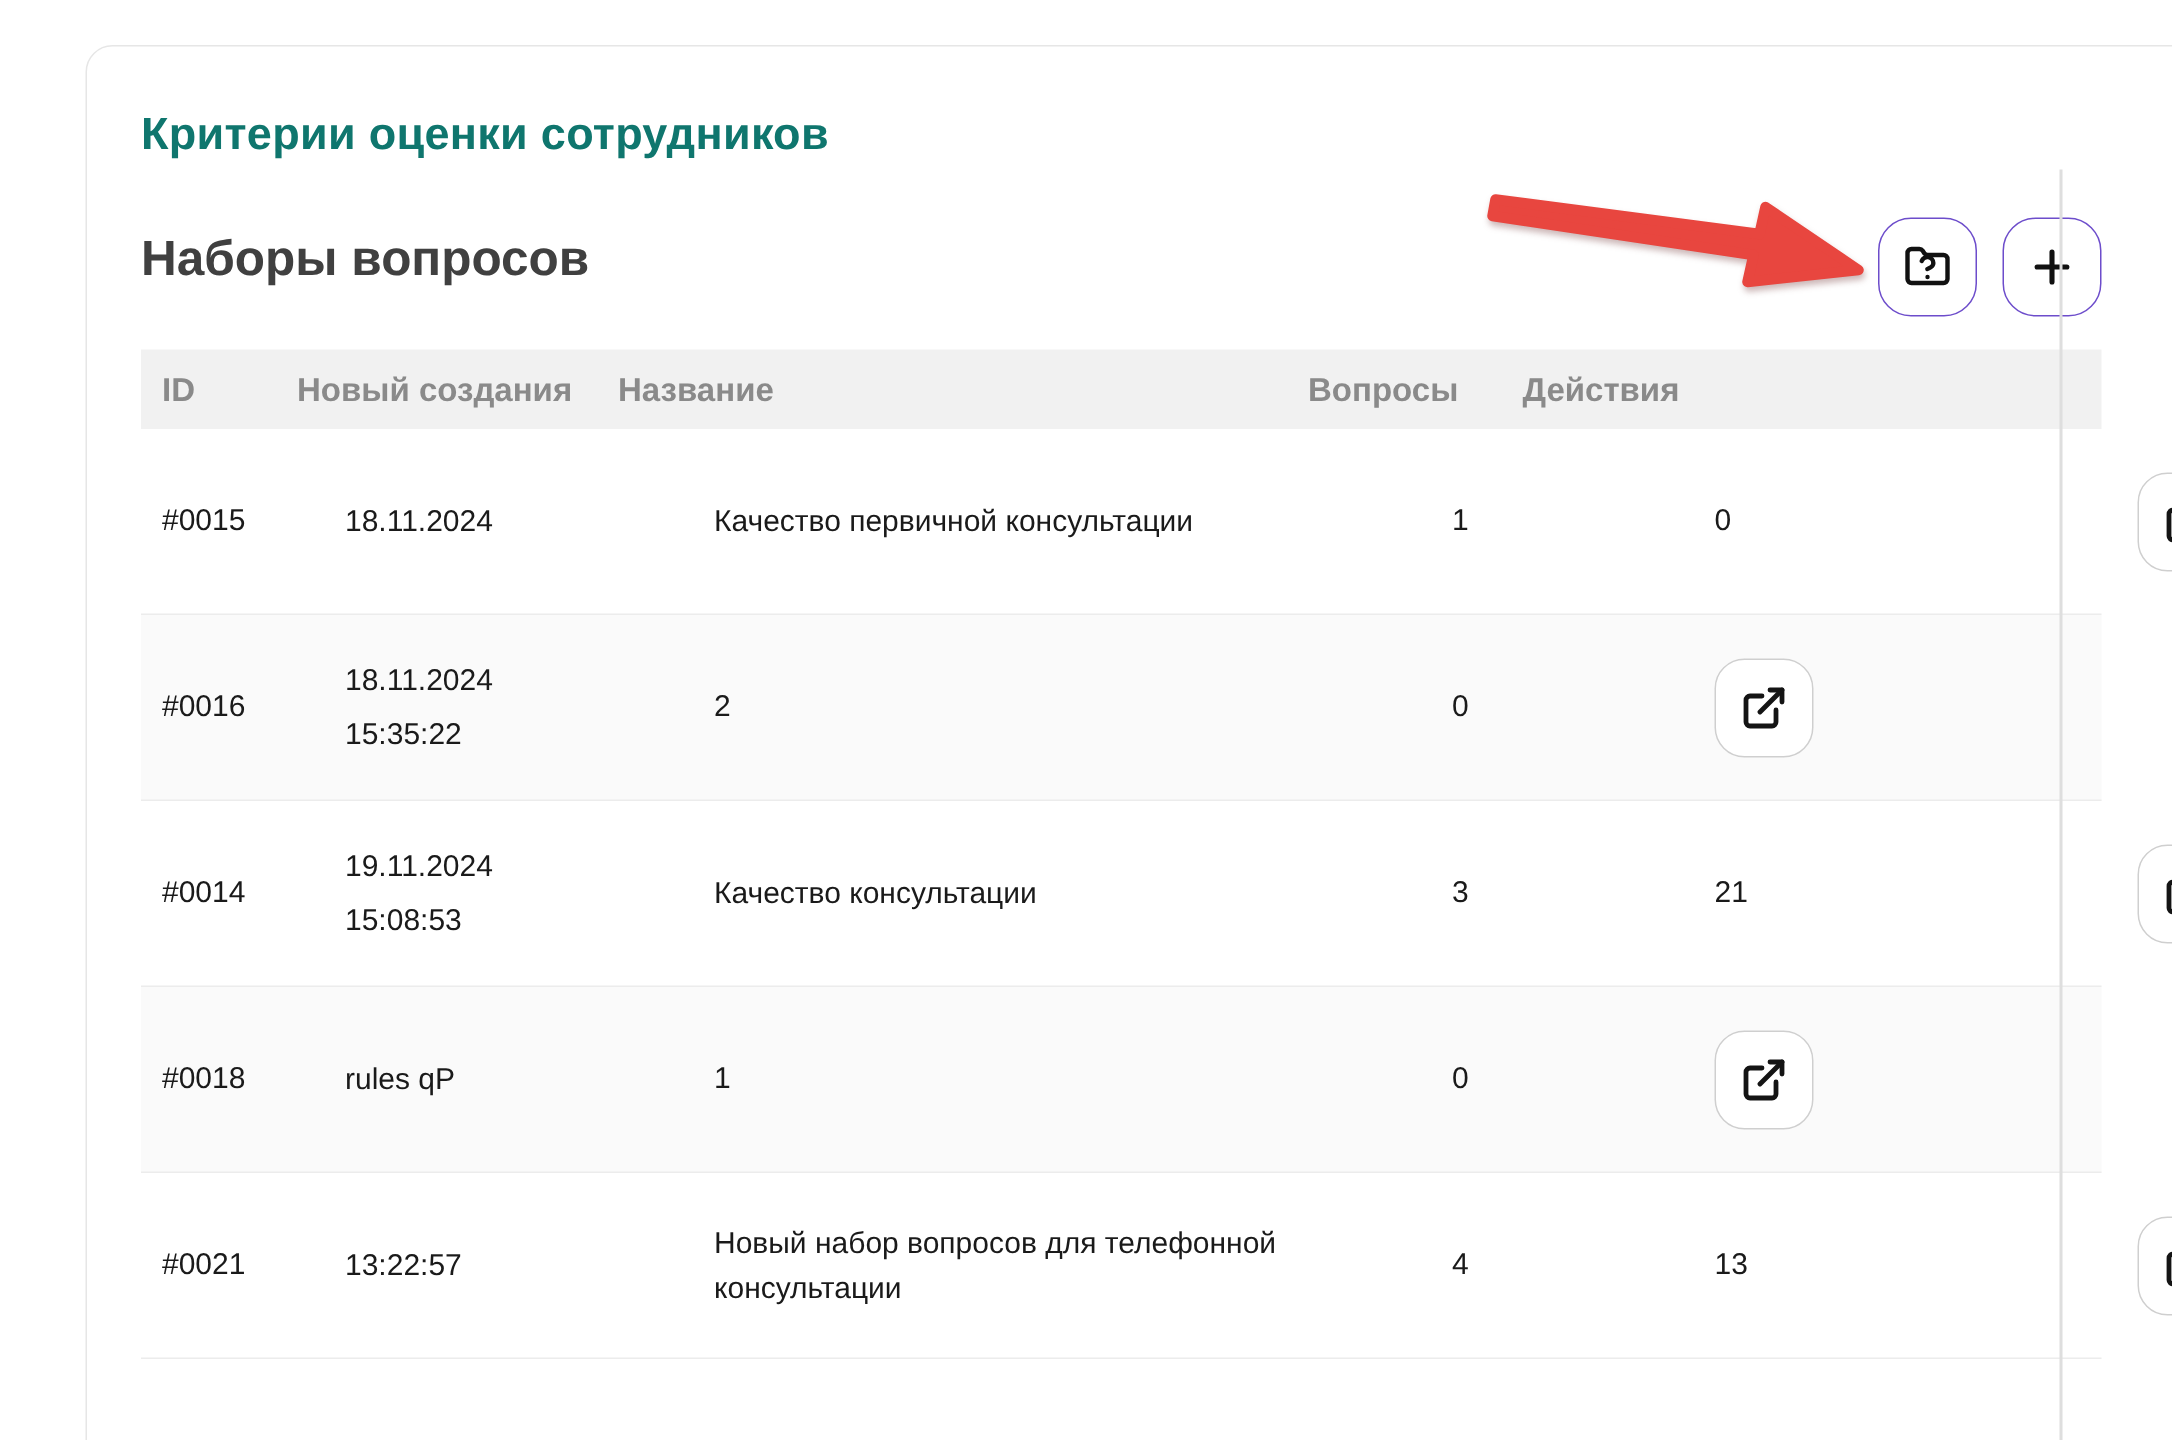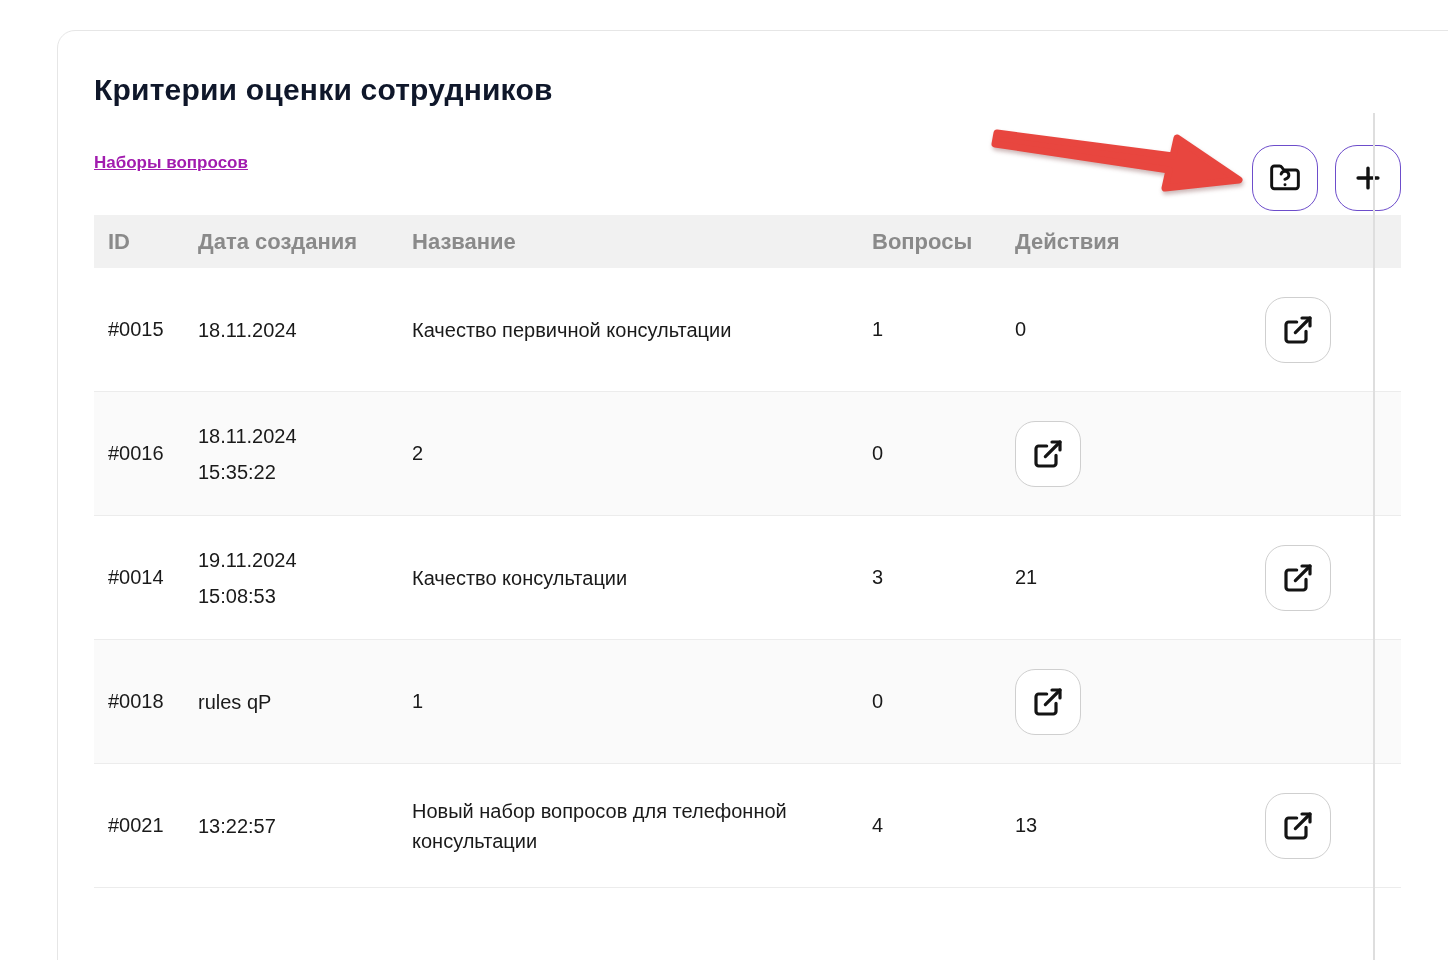--- a/index.html
+++ b/index.html
@@ -4,34 +4,34 @@
 <style>
   :root{
     --accent:#6d4dcb; --arrow-red:#e8463f; --header-bg:#f1f1f1; --stripe-bg:#fafafa;
     --card-border:#e6e6e6; --row-border:#ececec; --header-text:#8a8a8a; --text:#1a1a1a;
   }
   *{box-sizing:border-box; margin:0; padding:0;}
   body{background:#fff; font-family:"Liberation Sans","DejaVu Sans",sans-serif;}
   .stage{position:relative; width:1448px; height:960px; background:#fff; overflow:hidden; color:var(--text);}
   .card{position:absolute; left:57px; top:30px; width:1440px; height:1020px;
         background:#fff; border:1px solid var(--card-border); border-radius:18px;}
-  .page-title{position:absolute; left:36px; top:42px; font-size:30px; font-weight:700; color:#0f172a; letter-spacing:.2px;}
-  .section-title{position:absolute; left:36px; top:122px; font-size:17px; font-weight:700; color:#a21caf;text-decoration:underline;}
+  .page-title{position:absolute; left:36px; top:42px; font-size:30px; font-weight:700; color:#0f766e; letter-spacing:.2px;}
+  .section-title{position:absolute; left:36px; top:122px; font-size:33px; font-weight:700; color:#404040;}
   .toolbar-btn{position:absolute; width:66px; height:66px; border-radius:22px; background:#fff;
         border:1.5px solid var(--accent); display:flex; align-items:center; justify-content:center; cursor:pointer; padding:0;}
   .btn-folder{left:1194px; top:114px;}
   .btn-plus{left:1277px; top:114px;}
   .toolbar-btn svg{stroke:#111; fill:none; stroke-linecap:round; stroke-linejoin:round;}
   .arrow{position:absolute; left:928px; top:92px; width:260px; height:80px; color:var(--arrow-red);
         filter:drop-shadow(1px 3px 2px rgba(110,50,50,.35)); pointer-events:none;}
   .panel-divider{position:absolute; left:1373px; top:113px; width:1.5px; height:910px; background:#dedede;}
-  .table{position:absolute; left:36px; top:184px; width:1307px;}
+  .table{position:absolute; left:36px; top:202px; width:1307px;}
   .t-header,.t-row{display:grid; grid-template-columns:90px 214px 460px 143px 250px 136px; padding-left:14px; align-items:center;}
   .t-header{height:53px; background:var(--header-bg); color:var(--header-text); font-weight:700; font-size:22px;}
-  .t-row{min-height:124px; border-bottom:1px solid var(--row-border); font-size:20px; background:#fff;}
+  .t-row{min-height:124px; border-bottom:1px solid var(--row-border); font-size:20px; background:#fff;gap:32px;}
   .t-row.striped{background:var(--stripe-bg);}
   .cell-date div{line-height:36px;}
   .cell-name{padding-right:34px; line-height:30px;}
   .action-btn{width:66px; height:66px; border-radius:20px; background:#fff; border:1.5px solid #cfcfcf;
         display:flex; align-items:center; justify-content:center; cursor:pointer; padding:0;}
   .action-btn svg{stroke:#141414; fill:none; stroke-linecap:round; stroke-linejoin:round;}
 </style>
 </head>
 <body>
 
@@ -54,21 +54,21 @@
     </button>
     <button class="toolbar-btn btn-plus">
       <svg width="34" height="34" viewBox="0 0 24 24" stroke-width="2.4">
         <path d="M12 5v14M5 12h14"></path>
       </svg>
     </button>
 
     <div class="table">
       <div class="t-header">
         <div>ID</div>
-        <div>Дата создания</div>
+        <div>Новый создания</div>
         <div>Название</div>
         <div>Вопросы</div>
         <div>Действия</div>
       </div>
       <div>
   <div class="t-row">
     <div class="cell cell-id">#0015</div>
     <div class="cell cell-date">
       <div>18.11.2024</div>
     </div>

